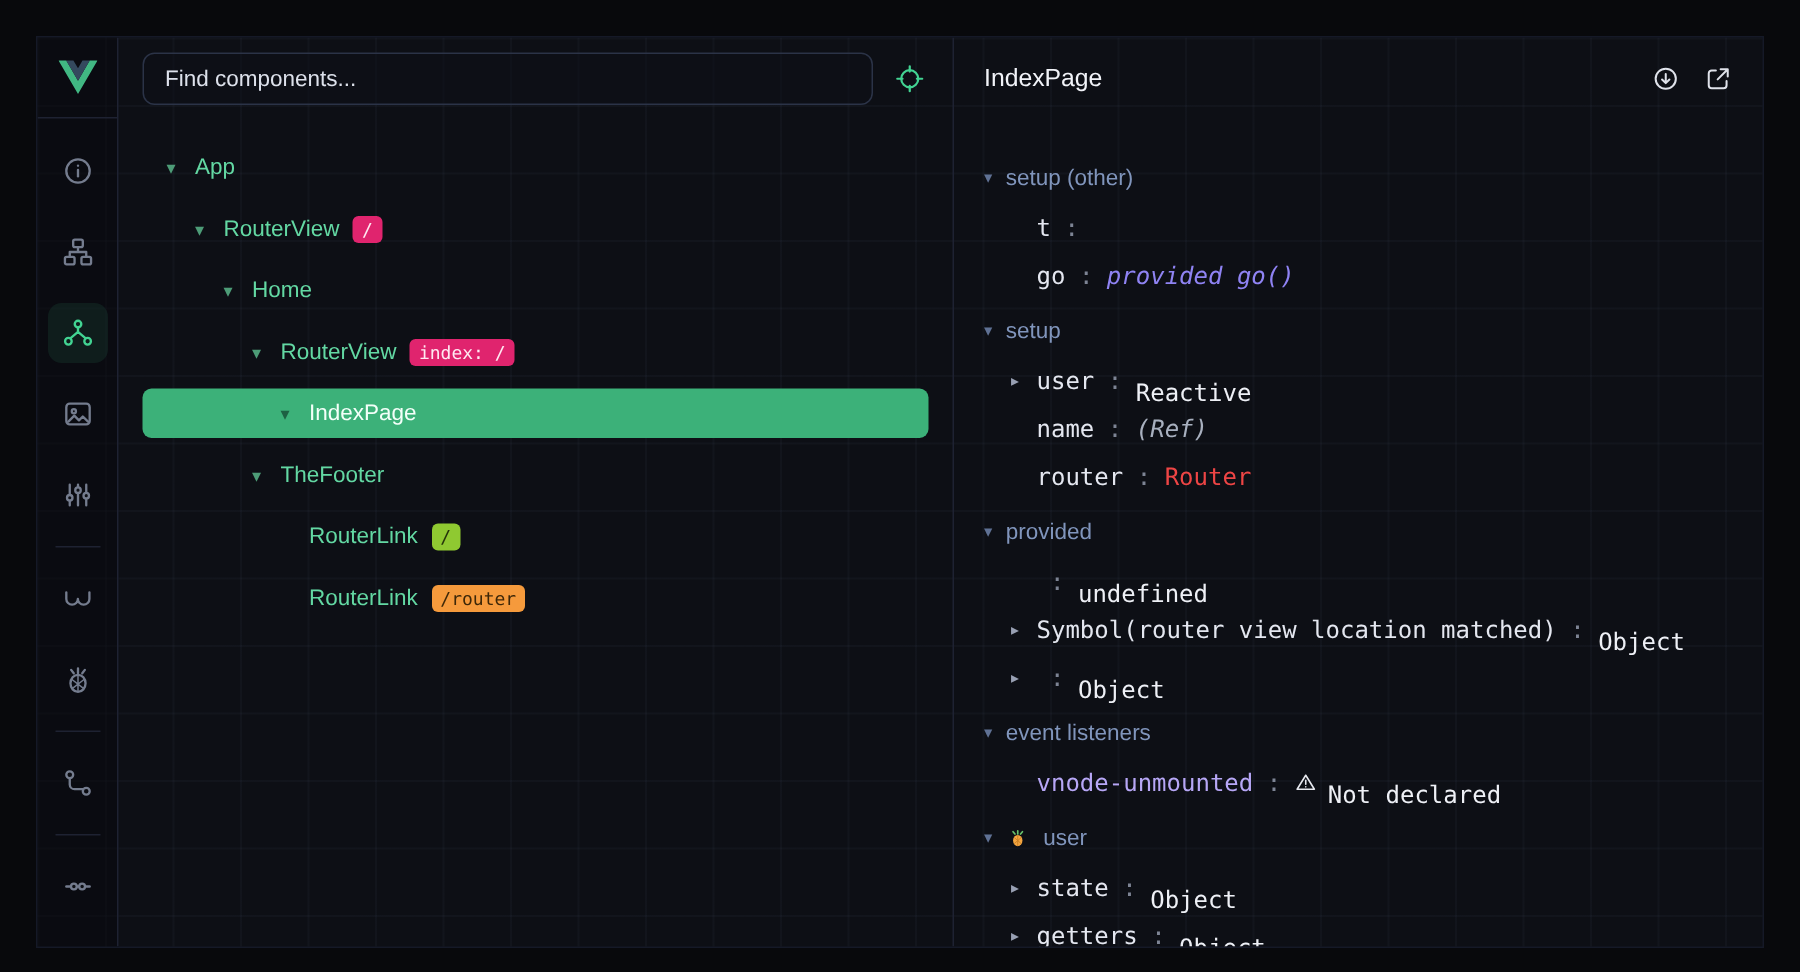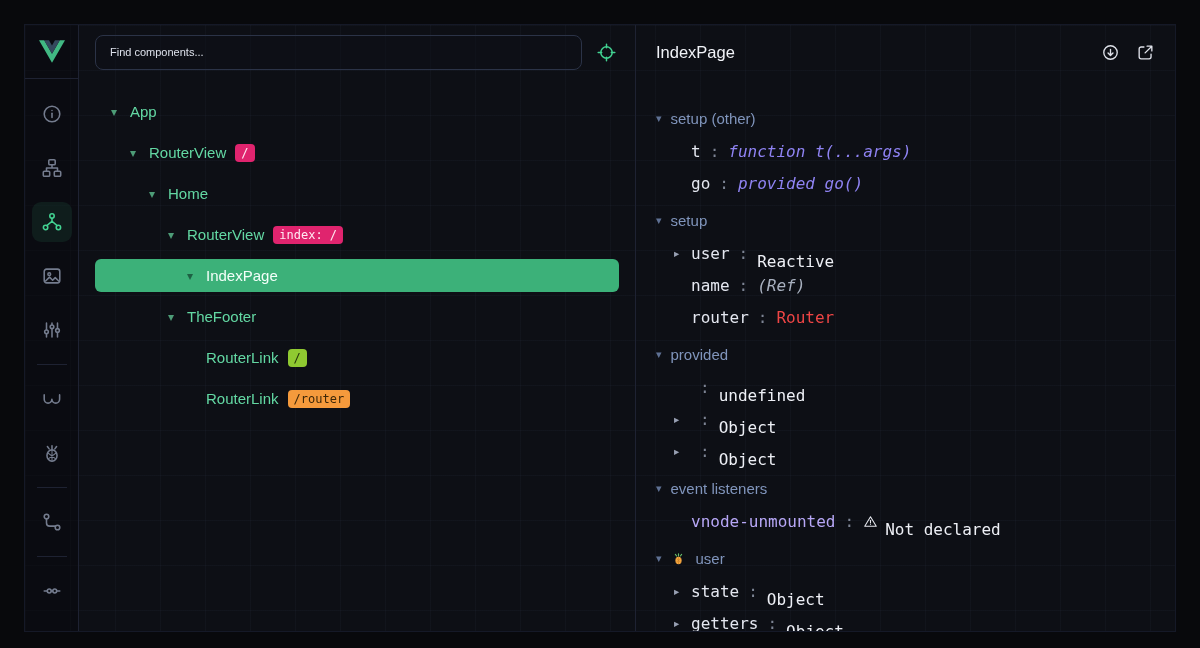--- a/index.html
+++ b/index.html
@@ -25,21 +25,21 @@
   .nav-item.active { color:#42d392; }
   .nav-item.active .iconbox { background:rgba(66,211,146,0.09); }
   .nav-item svg { width:22px; height:22px; }
   .nav-div { width:30px; height:1px; background:#1e2232; margin:7px 0; }
   svg.ln { fill:none; stroke:currentColor; stroke-width:1.7; stroke-linecap:round; stroke-linejoin:round; }
 
   
   .tree-panel { width:557px; flex:none; border-right:1px solid #1e2232; display:flex; flex-direction:column; }
   .topbar { height:54px; flex:none; display:flex; align-items:center; padding:0 18px 0 16px; }
   .search { flex:1; height:35px; background:rgba(14,16,24,0.45); border:1px solid #2b3347;
-            border-radius:8px; color:#e8eaf2; font-size:11px; padding:0 14px; outline:none;
+            border-radius:8px; color:#e8eaf2; font-size:15px; padding:0 14px; outline:none;
             font-family:"Liberation Sans","DejaVu Sans",sans-serif; }
   .search::placeholder { color:#dde1eb; opacity:1; }
   .target-btn { margin-left:14px; color:#42d392; display:flex; cursor:pointer; }
   .target-btn svg { width:21px; height:21px; }
   .tree { flex:1; padding:16px; overflow:hidden; }
   .trow { height:33px; display:flex; align-items:center; border-radius:6px; margin-bottom:8px;
           color:#63d8a3; font-size:15px; cursor:pointer; white-space:nowrap; }
   .tarrow { width:19px; flex:none; font-size:12px; color:#4d9c77; }
   .trow.selected { background:#3cb179; color:#f3fff9; font-weight:500; }
   .trow.selected .tarrow { color:#1d6143; }
@@ -264,21 +264,20 @@
 
       <div class="isec">
         <div class="isec-head">
           <span class="sarrow">▾</span>
           <span>setup (other)</span>
         </div>
         <div class="irow">
           <span class="iarrow"></span>
           <span class="ikey">t</span>
           <span class="colon">:</span>
-          <span class="v-func">function t(...args)</span>
         </div>
         <div class="irow">
           <span class="iarrow"></span>
           <span class="ikey">go</span>
           <span class="colon">:</span>
           <span class="v-func">provided go()</span>
         </div>
       </div>
 
       <div class="isec">
@@ -311,20 +310,21 @@
           <span class="sarrow">▾</span>
           <span>provided</span>
         </div>
         <div class="irow">
           <span class="iarrow"></span>
           <span class="colon">:</span>
           <span class="v-plain">undefined</span>
         </div>
         <div class="irow expandable">
           <span class="iarrow">▸</span>
+          <span class="ikey">Symbol(router view location matched)</span>
           <span class="colon">:</span>
           <span class="v-plain">Object</span>
         </div>
         <div class="irow expandable">
           <span class="iarrow">▸</span>
           <span class="colon">:</span>
           <span class="v-plain">Object</span>
         </div>
       </div>
 

